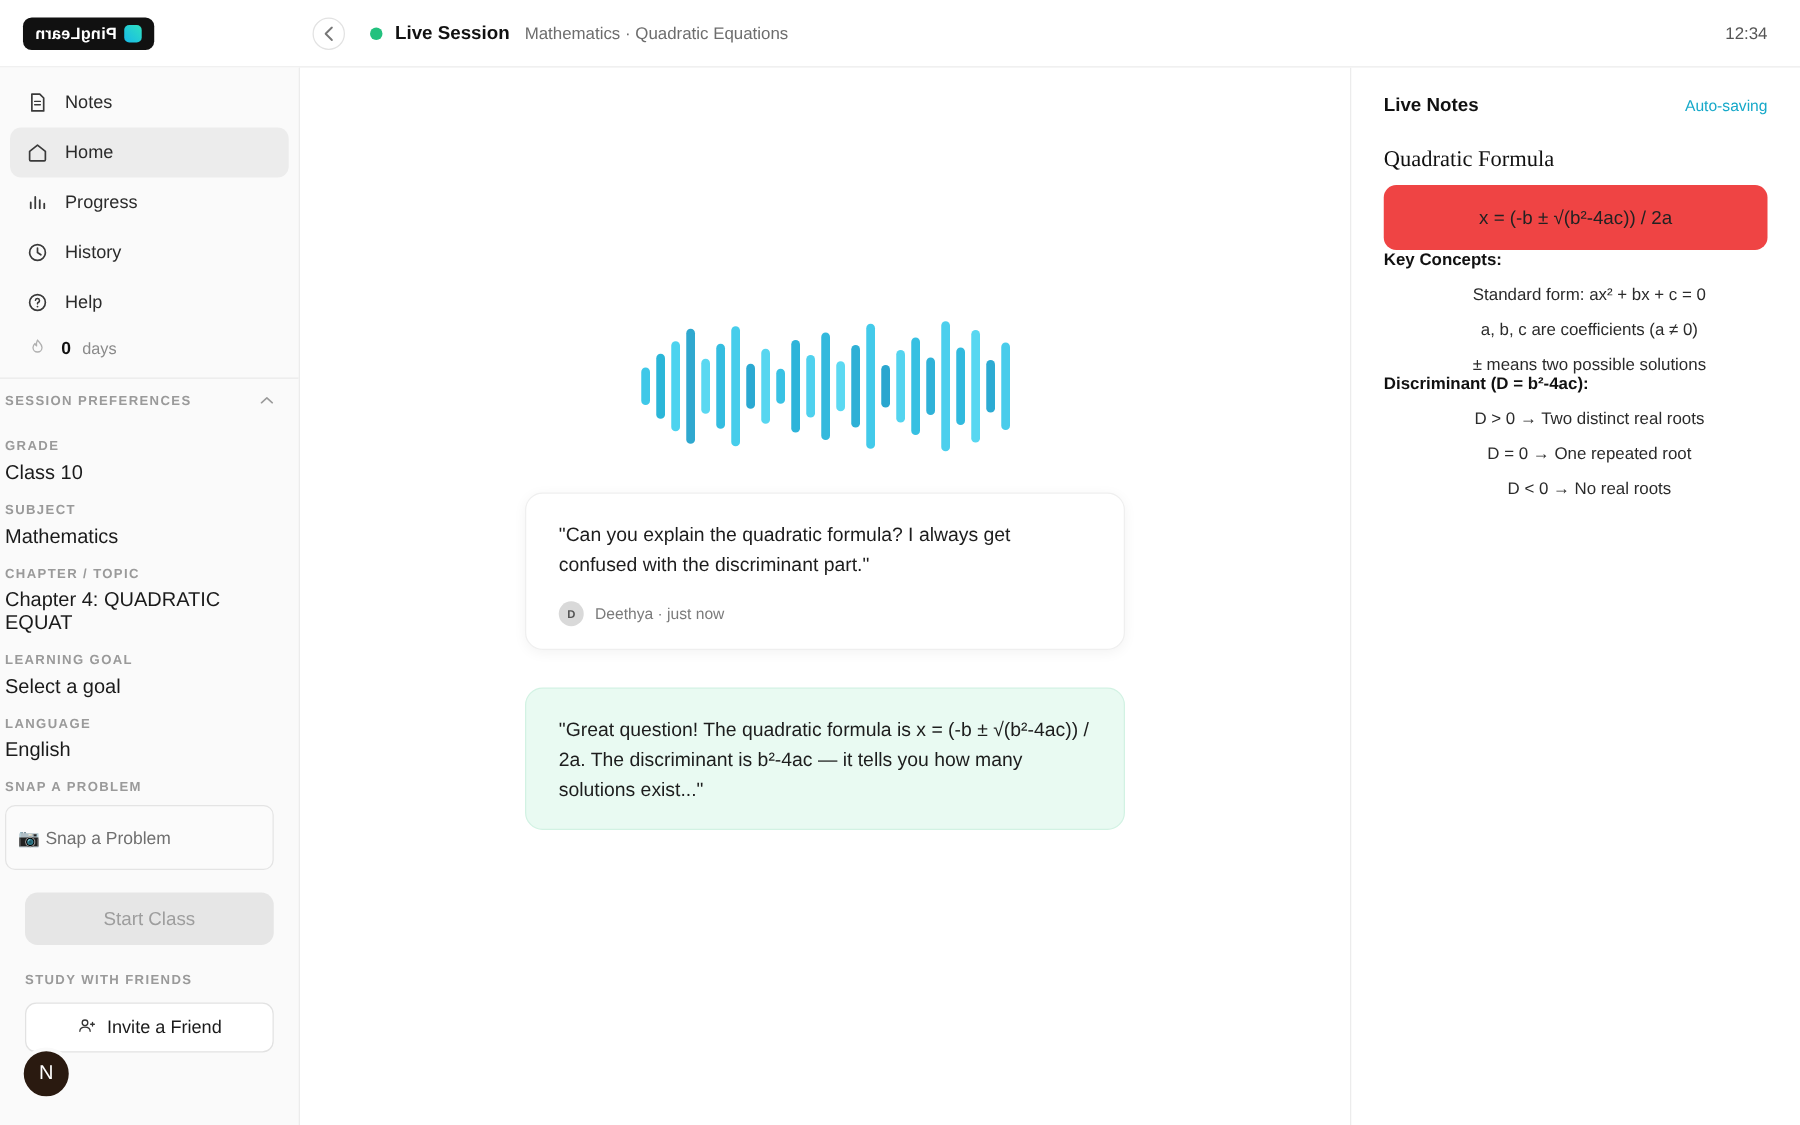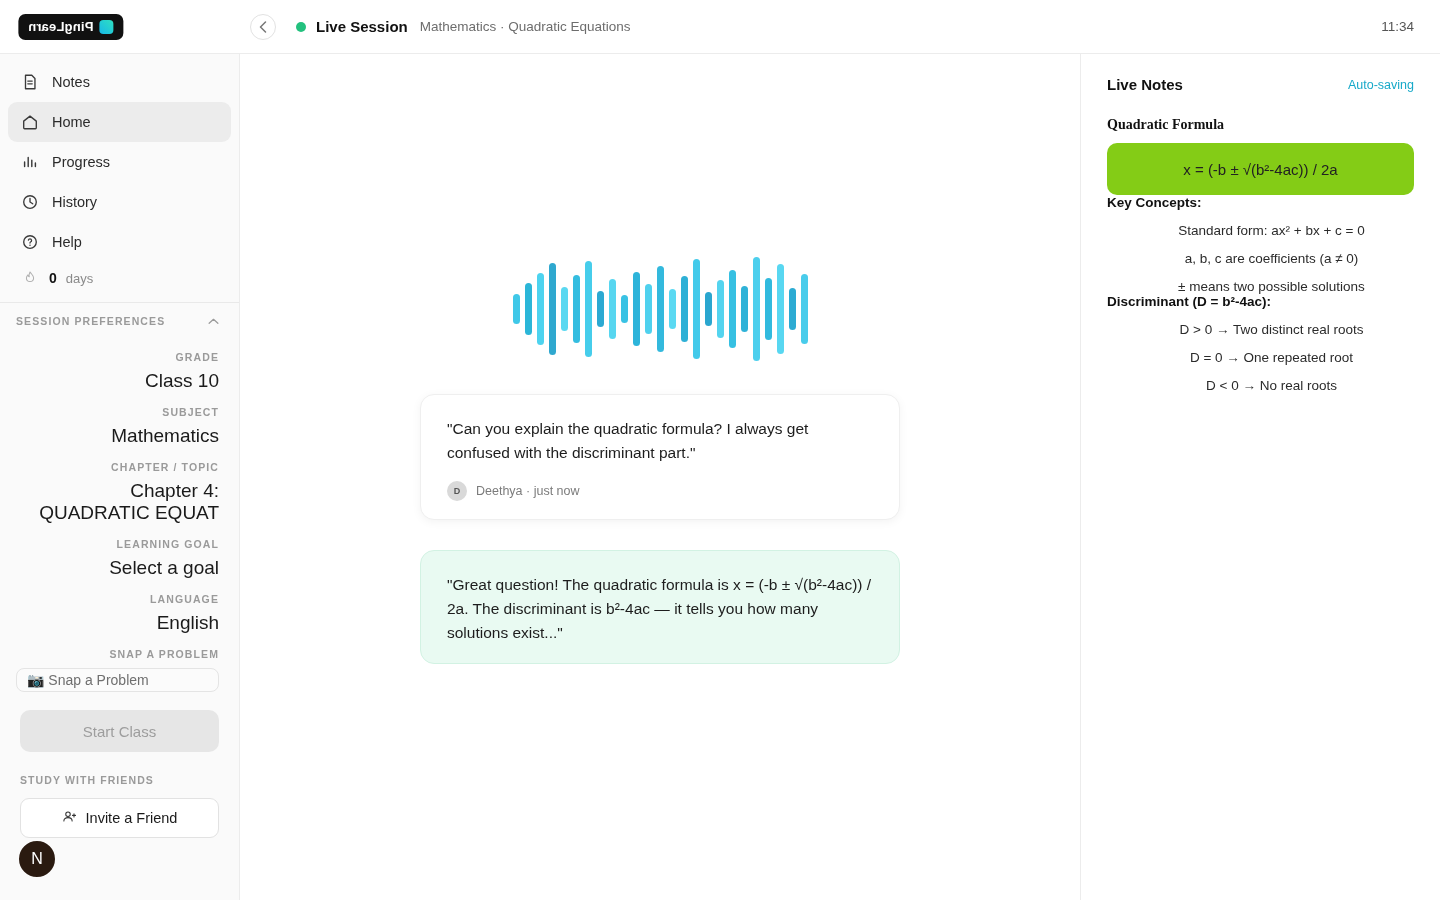--- a/index.html
+++ b/index.html
@@ -70,33 +70,33 @@
   }
   .nav-item.active { background: #ececec; }
   .nav-icon { width: 20px; height: 20px; display: flex; align-items: center; justify-content: center; color: #3a3a3a; }
   .streak {
     display: flex; align-items: center; gap: 9px;
     padding: 6px 20px 14px 20px; font-size: 13px; color: #8a8a8a;
   }
   .streak-num { font-weight: 700; color: #111; font-size: 14px; }
   .divider { height: 1px; background: #e9e9e9; margin: 0 0 0 0; }
 
-  .prefs { padding: 12px 20px 0 16px; text-align: right; }
+  .prefs { padding: 12px 20px 0 4px; }
   .prefs-head {
     display: flex; align-items: center; justify-content: space-between;
     font-size: 10.5px; letter-spacing: 1.1px; color: #9a9a9a; font-weight: 700;
     padding-bottom: 10px;
   }
   .field-label {
     font-size: 10.5px; letter-spacing: 1.1px; color: #9a9a9a;
     font-weight: 700; margin-top: 14px;
   }
-  .field-value { font-size: 19px; color: #1a1a1a; margin-top: 7px; }
+  .field-value { font-size: 16px; color: #1a1a1a; margin-top: 7px; }
   .snap-box {
-    margin-top: 8px; height: 24px; border: 1px solid #e4e4e4; border-radius: 8px;
+    margin-top: 8px; height: 52px; border: 1px solid #e4e4e4; border-radius: 8px;
     background: #fbfbfb; display: flex; align-items: center; gap: 8px;
     padding: 0 10px; font-size: 14px; color: #6f6f6f;
   }
   .start-btn {
     margin: 18px 20px 0 20px; height: 42px; border-radius: 10px;
     background: #e6e6e6; color: #9d9d9d; font-size: 15px;
     display: flex; align-items: center; justify-content: center;
   }
   .friends { margin-top: 22px; padding: 0 20px; }
   .friends-head { font-size: 10.5px; letter-spacing: 1.1px; color: #9a9a9a; font-weight: 700; }
@@ -140,23 +140,23 @@
 
   
   .notes {
     width: 360px; flex: 0 0 360px;
     border-left: 1px solid #ececec; background: #fff;
     padding: 22px 26px; overflow: hidden;
   }
   .notes-head { display: flex; align-items: center; justify-content: space-between; }
   .notes-title { font-size: 15px; font-weight: 700; color: #111; text-align: center; }
   .autosave { font-size: 12.5px; color: #17a9c9; }
-  .notes-h { font-size: 14px; font-weight: 700; margin-top: 24px; color: #111; font-family: "Liberation Serif", serif; }
+  .notes-h { font-size: 18px; font-weight: 400; margin-top: 24px; color: #111; font-family: "Liberation Serif", serif; }
   .formula-box {
-    margin-top: 10px; background: #84cc16; border-radius: 10px;
+    margin-top: 10px; background: #ef4444; border-radius: 10px;
     height: 52px; display: flex; align-items: center; justify-content: center;
     font-size: 15px; color: #222;
   }
   .notes-sub { font-size: 13.5px; font-weight: 700; color: #111; }
   .notes-li { font-size: 13.5px; color: #2b2b2b; margin-top: 13px; padding-left: 22px; text-align: center; }
 </style>
 </head>
 <body>
 
 <div class="app">
@@ -169,21 +169,21 @@
       </div>
     </div>
     <div class="back-btn">
       <svg width="8" height="12" viewBox="0 0 8 12">
         <path d="M6.5 1 L1.5 6 L6.5 11" fill="none" stroke="#777" stroke-width="1.5" stroke-linecap="round" stroke-linejoin="round"></path>
       </svg>
     </div>
     <div class="session-dot"></div>
     <div class="session-title">Live Session</div>
     <div class="session-sub">Mathematics · Quadratic Equations</div>
-    <div class="clock">11:34</div>
+    <div class="clock">12:34</div>
   </div>
 
   <div class="body">
 
     <div class="sidebar">
       <div class="nav">
 
         <div class="nav-item">
           <span class="nav-icon">
             <svg width="18" height="18" viewBox="0 0 20 20">

